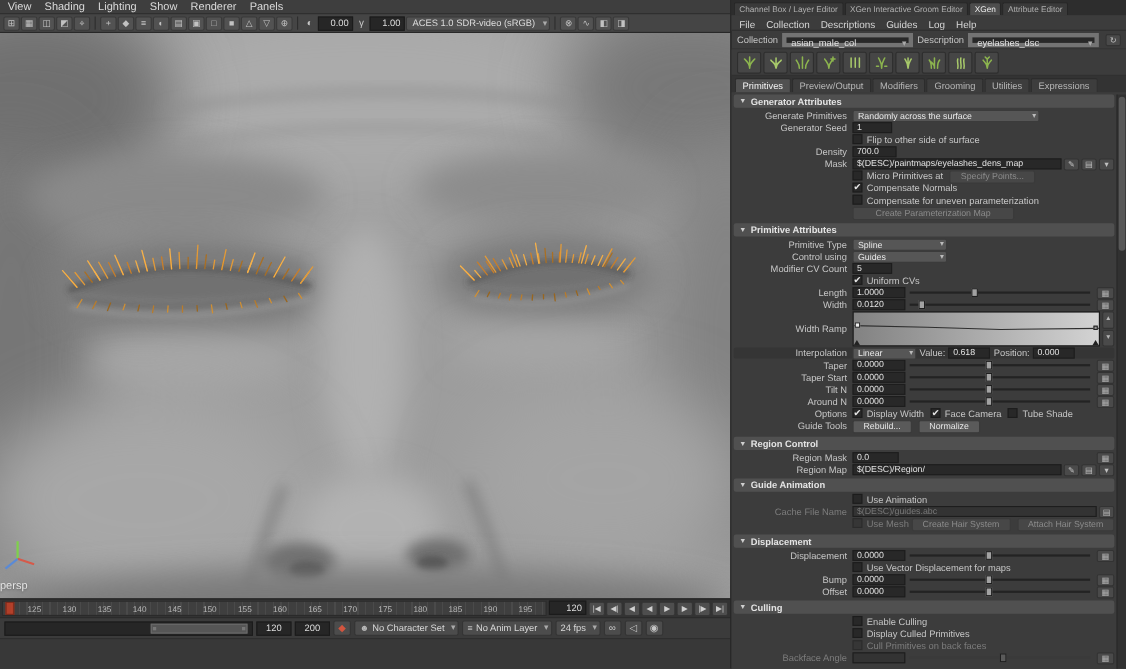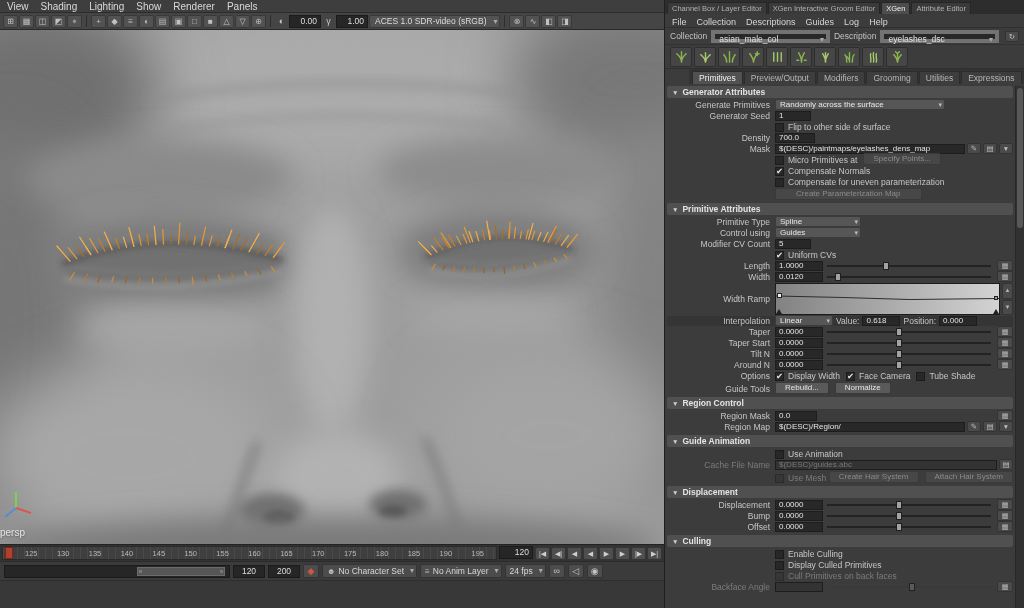--- a/index.html
+++ b/index.html
@@ -50,32 +50,32 @@
   #p-menu{height:14px;display:flex;gap:10px;align-items:flex-end;padding:0 7px;font-size:9px;color:#d6d6d6;background:#3c3c3c;border-bottom:1px solid #2f2f2f;flex:none;}
   #p-coll{height:17px;display:flex;align-items:center;gap:4px;padding:0 5px;font-size:8.5px;border-bottom:1px solid #323232;flex:none;}
   .pc-label{color:#c3c3c3;flex:none;}
   .pc-combo{height:13px;background:#282828;border:4px solid #737373;color:#e3e3e3;font-size:8.5px;line-height:11px;padding:0 13px 0 4px;position:relative;white-space:nowrap;flex:1;}
   .pc-combo::after{content:"▾";position:absolute;right:2px;top:0;font-size:8px;color:#aaa;}
   #p-icons{height:24px;display:flex;gap:2px;align-items:center;padding:0 5px;background:#3c3c3c;border-bottom:1px solid #2f2f2f;flex:none;}
   .gicon{width:22px;height:20px;background:#464646;border:1px solid #2e2e2e;border-radius:2px;display:flex;align-items:center;justify-content:center;flex:none;}
   .gi{width:15px;height:15px;}
   .gi path{stroke:#8cb44e;stroke-width:1.5;fill:none;stroke-linecap:round;}
   .gi .alt{stroke:#a7c86a;}
-  #p-subtabs{height:15px;display:flex;align-items:flex-end;background:#333;padding:0 3px;gap:1px;font-size:8.5px;flex:none;margin-left:24px;}
+  #p-subtabs{height:15px;display:flex;align-items:flex-end;background:#333;padding:0 3px;gap:1px;font-size:8.5px;flex:none;}
   .stab{padding:1px 6px;color:#b6b6b6;background:#3d3d3d;border:1px solid #2c2c2c;border-bottom:none;border-radius:2px 2px 0 0;white-space:nowrap;}
   .stab.active{background:#515151;color:#f2f2f2;}
   #p-scroll{flex:1;position:relative;overflow:hidden;background:#3c3c3c;padding:1px 11px 0 2px;}
   #p-scrollbar{position:absolute;right:0;top:0;bottom:0;width:9px;background:#313131;border-left:1px solid #282828;}
   #p-thumb{position:absolute;top:2px;left:1px;width:6px;height:140px;background:#585858;border-radius:3px;}
 
   .sec{margin:1px 0;}
   .sec-h{height:12px;background:#505050;border-radius:2px;display:flex;align-items:center;gap:4px;padding:0 5px;font-size:8.5px;font-weight:bold;color:#e4e4e4;}
   .sec-h .ar{font-size:6.5px;color:#cfcfcf;font-weight:normal;}
   .sec-b{padding:1px 0;}
-  .row{display:flex;align-items:flex-end;height:10px;margin:1px 0;font-size:8.5px;}
+  .row{display:flex;align-items:flex-start;height:10px;margin:1px 0;font-size:8.5px;}
   .row.tall{height:12px;}
   .lbl{width:108px;text-align:right;padding-right:5px;color:#c6c6c6;white-space:nowrap;flex:none;overflow:hidden;}
   .lbl.dis{color:#7c7c7c;}
   .fld{height:10px;background:#282828;border:1px solid #1d1d1d;color:#e2e2e2;font-size:8px;line-height:8px;padding:0 3px;white-space:nowrap;overflow:hidden;}
   .fld.dis{color:#787878;background:#333;}
   .num{width:48px;flex:none;}
   .grow{flex:1;}
   .combo{height:11px;background:#565656;border:1px solid #3b3b3b;border-radius:2px;color:#e9e9e9;font-size:8px;line-height:9px;padding:0 13px 0 4px;position:relative;white-space:nowrap;flex:none;}
   .combo::after{content:"▾";position:absolute;right:2px;top:0;font-size:7px;color:#bbb;}
   .sl{flex:1;position:relative;height:10px;margin:0 4px;}
@@ -697,20 +697,25 @@
       <div class="sec-b">
         <div class="row">
             <div class="lbl">Displacement</div>
           <div class="fld num">0.0000</div>
           <div class="sl">
               <i style="left:42%"></i>
             </div>
           <span class="mapb">▦</span>
           </div>
         <div class="row">
+            <div class="lbl"></div>
+            <span class="cb"></span>
+          <span class="cbl">Use Vector Displacement for maps</span>
+          </div>
+        <div class="row">
             <div class="lbl">Bump</div>
           <div class="fld num">0.0000</div>
           <div class="sl">
               <i style="left:42%"></i>
             </div>
           <span class="mapb">▦</span>
           </div>
         <div class="row">
             <div class="lbl">Offset</div>
           <div class="fld num">0.0000</div>

